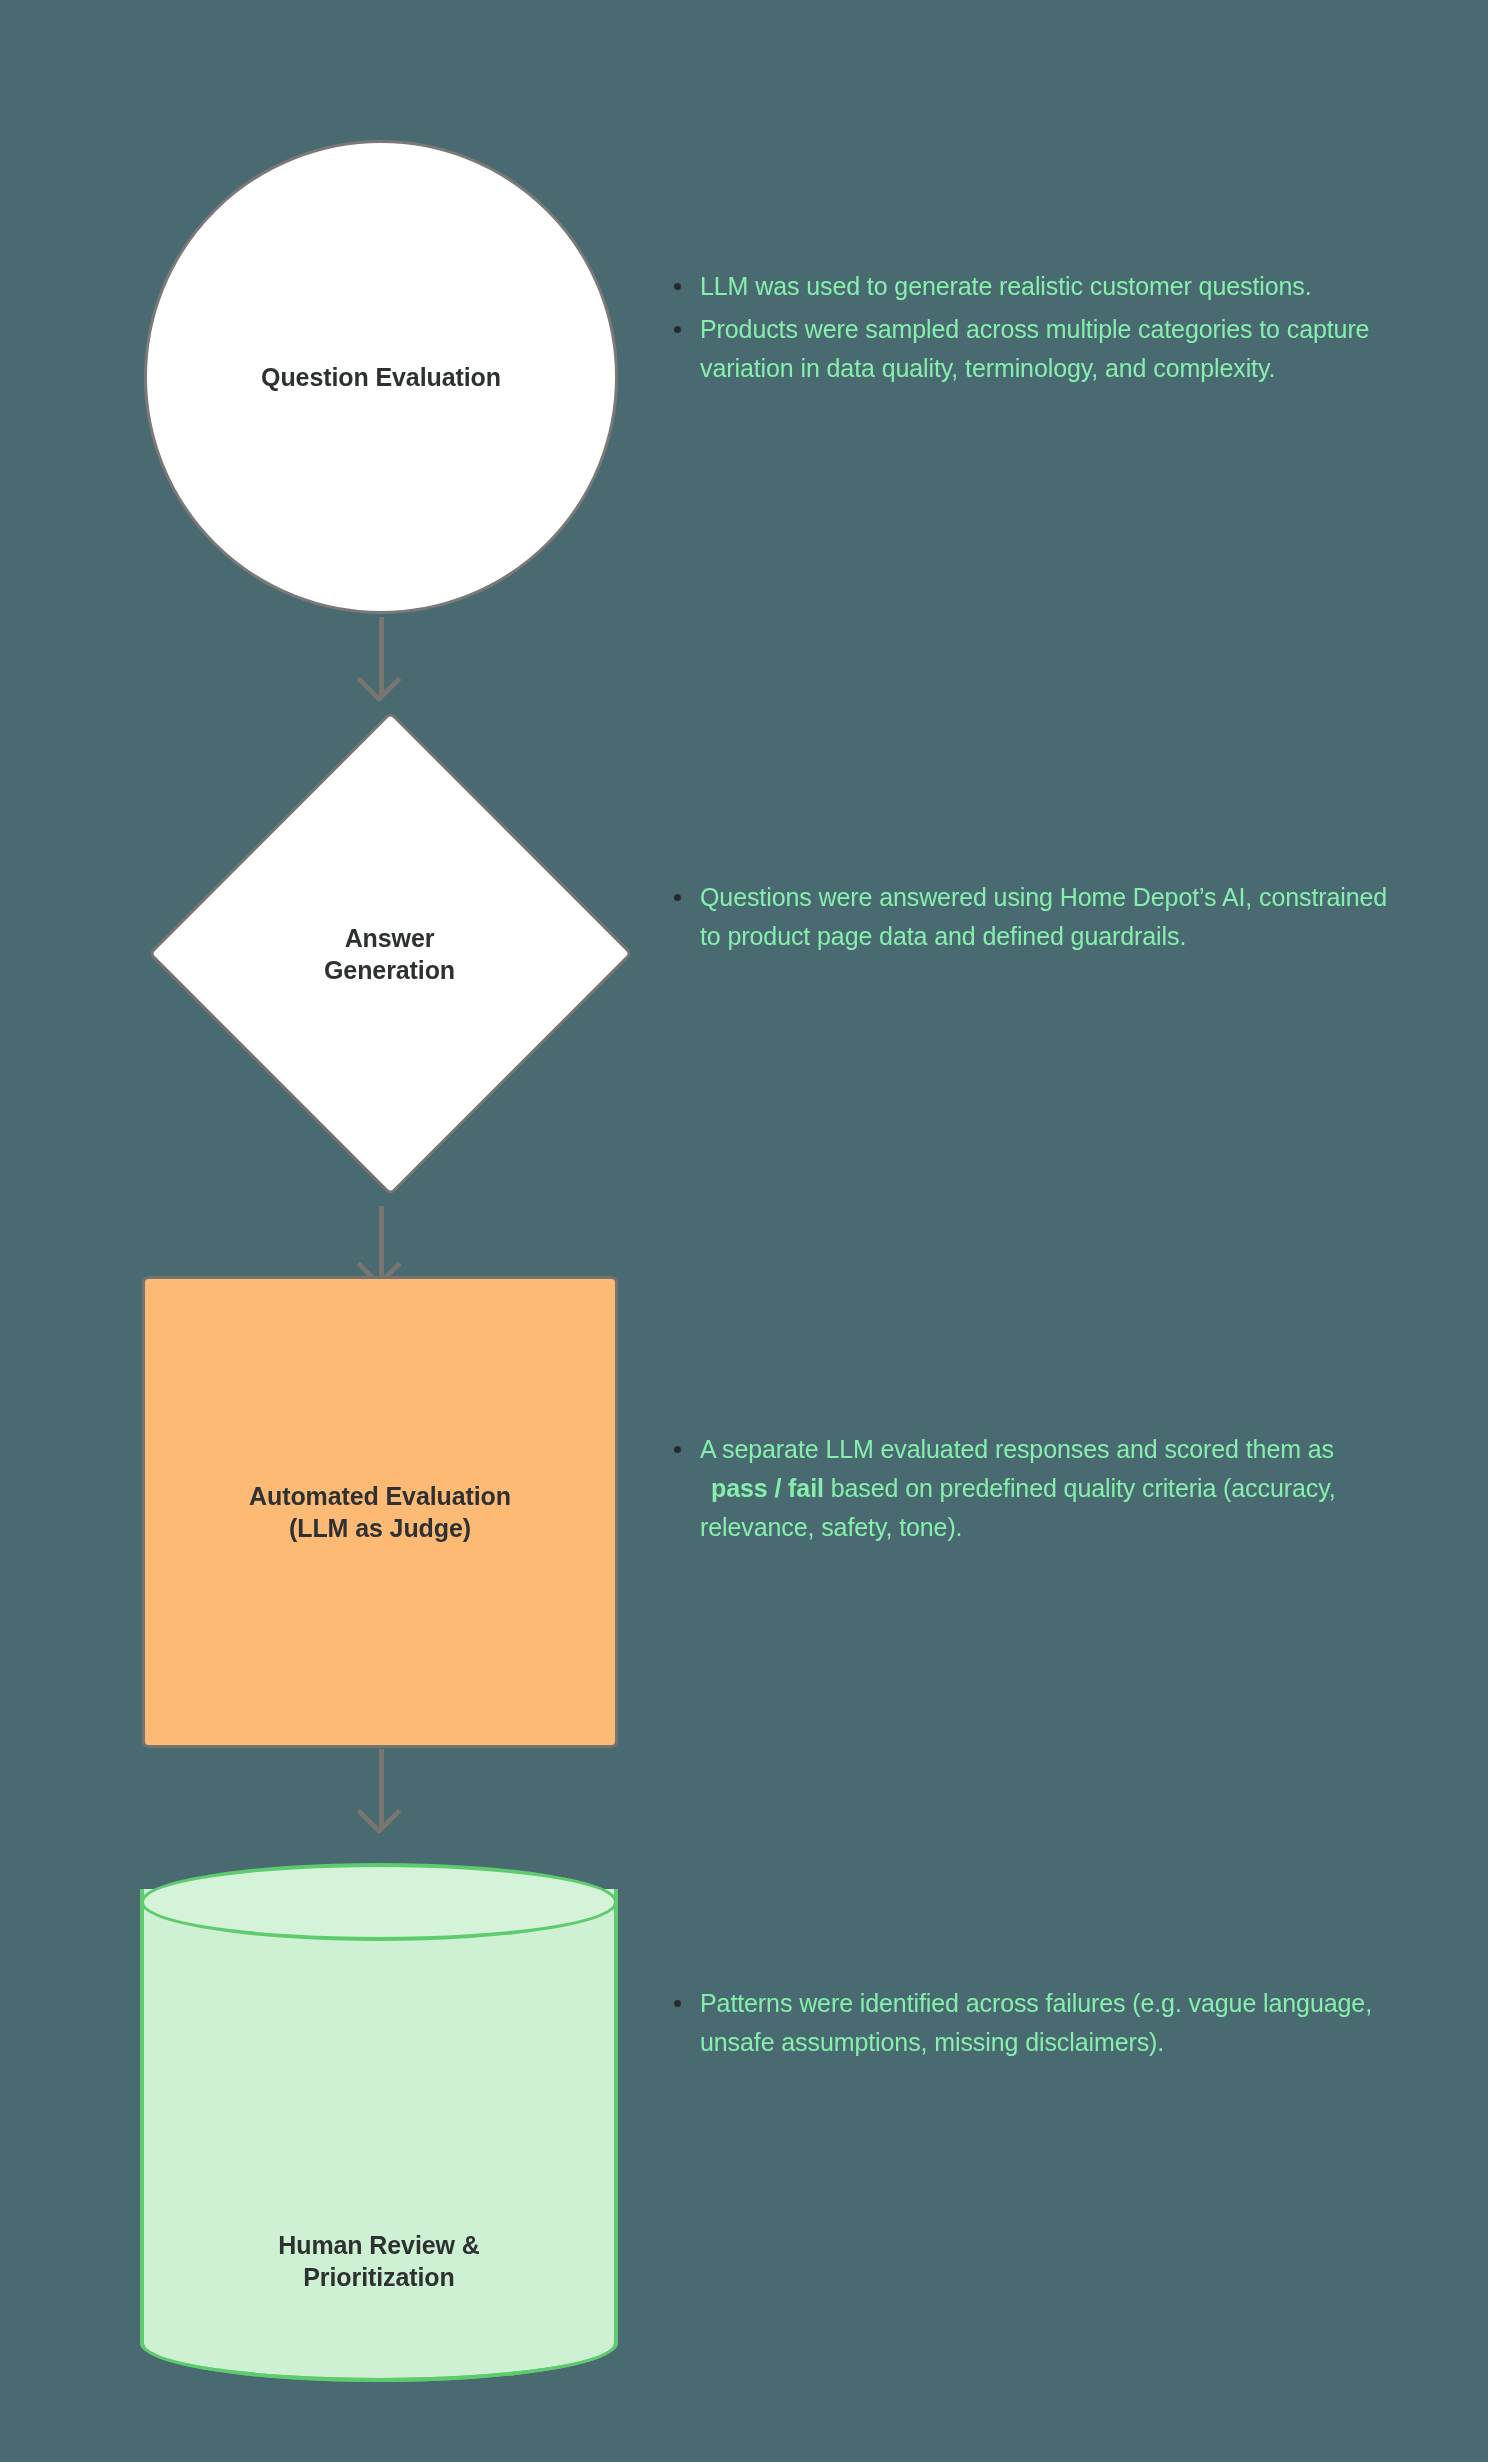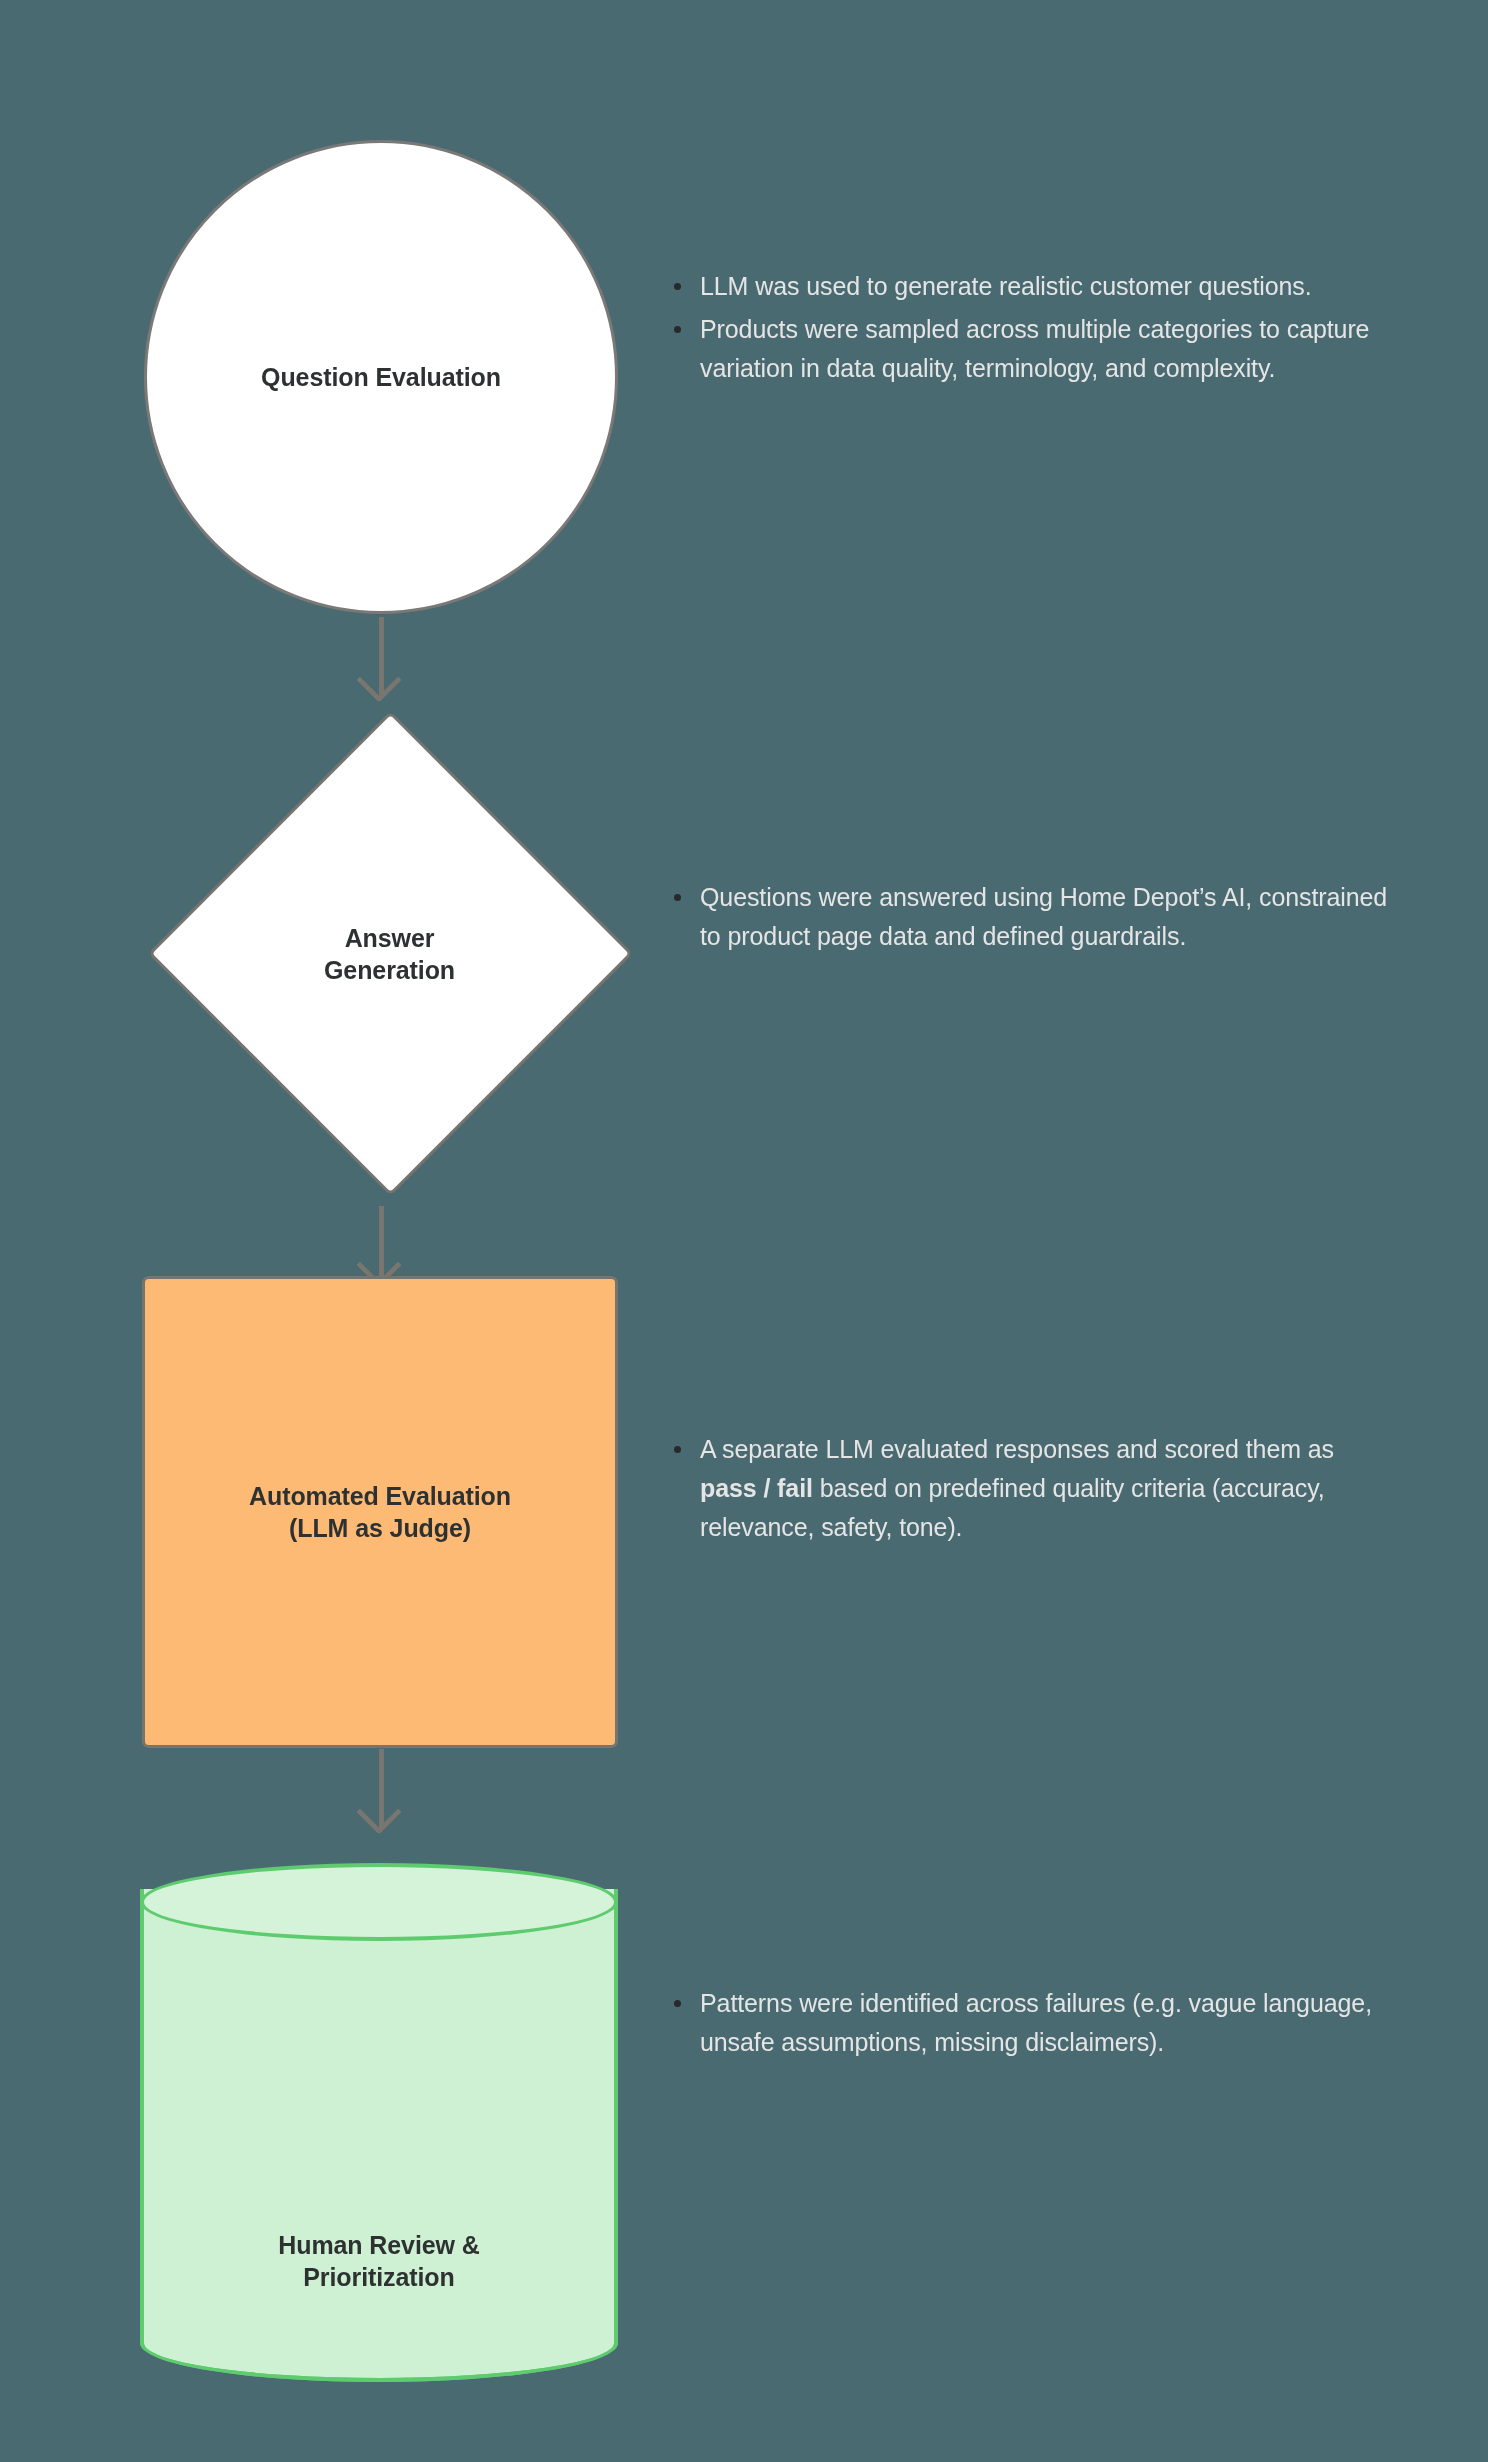--- a/index.html
+++ b/index.html
@@ -190,36 +190,36 @@
   }
   .note-list {
     margin: 0;
     padding: 0;
     list-style: none;
   }
   .note-item {
     position: relative;
     padding-left: 35px;
     margin-bottom: 4px;
-    color: #e5e5e5;
+    color: #86efac;
     font-size: 25px;
     line-height: 1.56;
     letter-spacing: -0.1px;
   }
   .note-item:last-child { margin-bottom: 0; }
   .note-item .dot {
     position: absolute;
     left: 8.7px;
     top: 16px;
     width: 7.4px;
     height: 7.4px;
     border-radius: 50%;
     background: #262a2b;
   }
-  .note-item b { font-weight: bold; }
+  .note-item b { font-weight: bold; margin-left: 11px; }
 </style>
 </head>
 <body>
 
 <div id="canvas">
 
   <div class="flow-layer">
 
     <div class="node-circle">
       <div class="shape-label">Question Evaluation</div>

